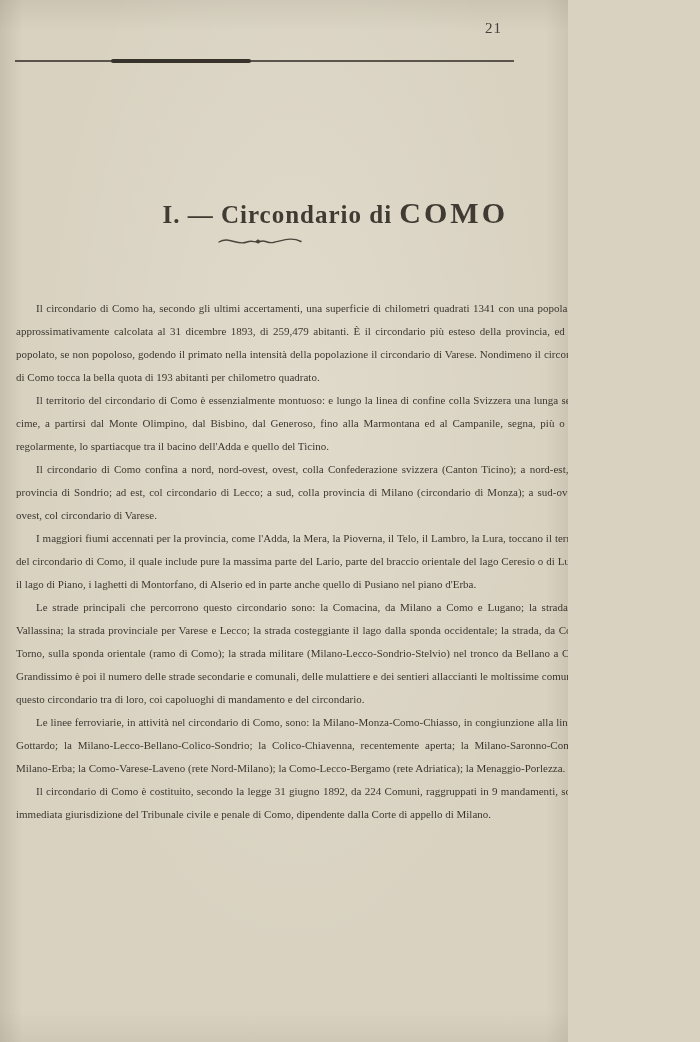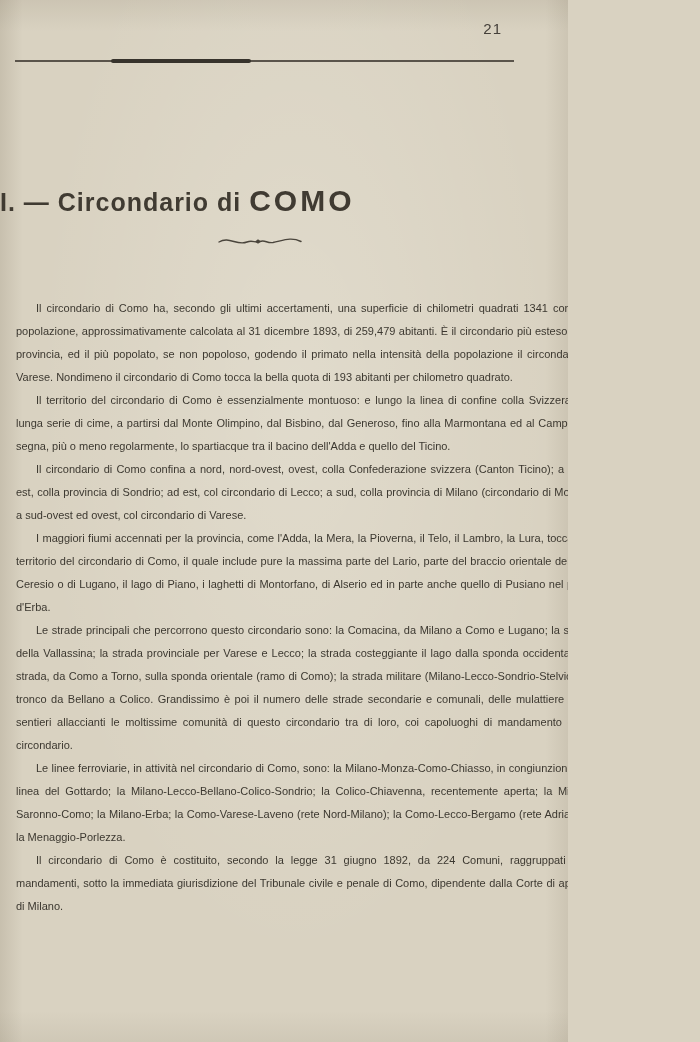--- a/index.html
+++ b/index.html
@@ -10,21 +10,21 @@
   .page {
     position: relative;
     width: 568px;
     height: 1042px;
     overflow: hidden;
     background-color: #d9d2c1;
     background-image:
       radial-gradient(ellipse at 52% 38%, rgba(255,255,248,0.20), rgba(255,255,248,0) 62%),
       linear-gradient(90deg, rgba(92,80,58,0.14) 0%, rgba(92,80,58,0) 4%, rgba(92,80,58,0) 96%, rgba(92,80,58,0.10) 100%),
       linear-gradient(180deg, rgba(92,80,58,0.10) 0%, rgba(92,80,58,0) 3%, rgba(92,80,58,0) 97%, rgba(92,80,58,0.08) 100%);
-    font-family: Liberation Sans, sans-serif;
+    font-family: Liberation Serif, serif;
     color: #3c3830;
   }
   .page-number {
     position: absolute;
     top: 20px;
     right: 66px;
     font-size: 15px;
     letter-spacing: 1px;
     color: #45403a;
   }
@@ -43,22 +43,22 @@
     width: 140px;
     height: 4px;
     border-radius: 2px;
     background: #37332c;
   }
   .title {
     position: absolute;
     top: 184px;
     left: 0;
     right: 48px;
-    margin: 0;
-    text-align: left;
+    margin: 12px;
+    text-align: right;
     font-weight: bold;
     font-size: 25px;
     letter-spacing: 1px;
     color: #403b32;
     white-space: nowrap;
   }
   .title-como {
     font-size: 30px;
     letter-spacing: 3px;
   }

